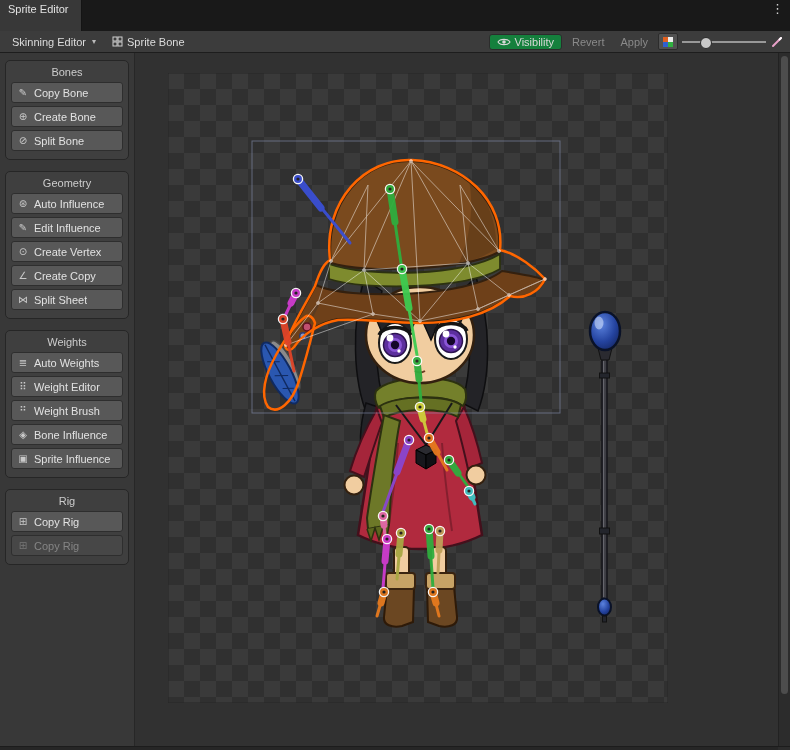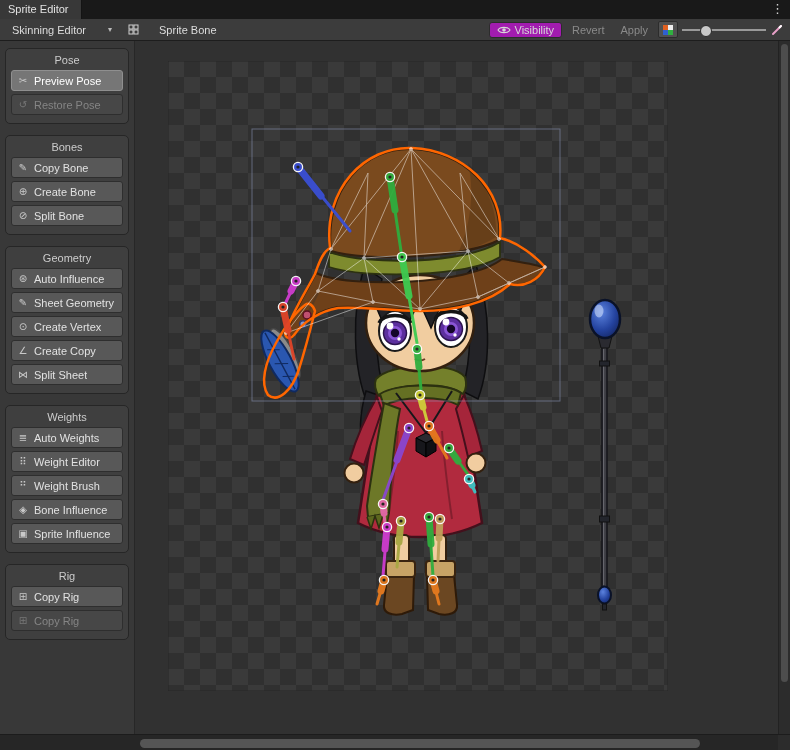--- a/index.html
+++ b/index.html
@@ -1,28 +1,28 @@
 <!DOCTYPE html>
 <html><head>
 <meta charset="utf-8">
 <style>
   html,body{margin:0;padding:0;background:#313131;width:790px;height:750px;overflow:hidden;
     font-family:"Liberation Sans","DejaVu Sans",sans-serif;font-size:11px;color:#d8d8d8;
     -webkit-font-smoothing:antialiased;}
   
-  .tabbar{height:19px;background:#191919;display:flex;align-items:stretch;position:relative;}
+  .tabbar{height:31px;background:#191919;display:flex;align-items:stretch;position:relative;}
   .tab{background:#383838;color:#e2e2e2;padding:3px 12px 0 8px;font-size:11px;border-right:1px solid #141414;}
   .kebab{position:absolute;right:6px;top:1px;color:#cfcfcf;font-size:13px;cursor:pointer;}
   
   .toolbar{height:21px;background:#3c3c3c;border-bottom:1px solid #1d1d1d;display:flex;align-items:center;
     padding:0 6px;gap:4px;}
-  .tb-item{display:flex;align-items:center;gap:20px;padding:2px 6px;border-radius:2px;color:#dddddd;cursor:pointer;}
+  .tb-item{display:flex;align-items:center;gap:4px;padding:2px 6px;border-radius:2px;color:#dddddd;cursor:pointer;}
   .caret{font-size:8px;color:#bbbbbb;margin-left:2px;}
   .spacer{flex:1;}
-  .tb-btn{display:flex;align-items:center;gap:4px;background:#a21caf;border:1px solid #2c2c2c;border-radius:3px;
+  .tb-btn{display:flex;align-items:center;gap:4px;background:#15803d;border:1px solid #2c2c2c;border-radius:3px;
     padding:1px 7px;cursor:pointer;}
   .tb-text-btn{padding:2px 6px;color:#8a8a8a;text-align:center;}
   .grid-btn{width:18px;height:15px;background:#515151;border:1px solid #2c2c2c;border-radius:2px;
     display:flex;align-items:center;justify-content:center;cursor:pointer;}
   .grid2x2{width:10px;height:10px;display:grid;grid-template-columns:5px 5px;grid-template-rows:5px 5px;}
   .slider{width:84px;height:14px;position:relative;cursor:pointer;}
   .slider .track{position:absolute;left:0;right:0;top:6px;height:2px;background:#999;}
   .slider .knob{position:absolute;top:2px;width:10px;height:10px;border-radius:50%;background:#c8c8c8;
     border:1px solid #2a2a2a;}
   
@@ -93,31 +93,20 @@
   <svg width="14" height="14" viewBox="0 0 14 14" style="cursor:pointer">
     <line x1="3" y1="11" x2="11" y2="3" stroke="#e8a0c8" stroke-width="2" stroke-linecap="round"></line>
     <line x1="9.5" y1="4.5" x2="11" y2="3" stroke="#ffffff" stroke-width="2" stroke-linecap="round"></line>
   </svg>
 </div>
 
 <div class="main">
 
   <div class="sidebar">
 
-    <div class="panel">
-      <div class="panel-title">Pose</div>
-      <div class="tool-btn active">
-        <span class="tb-icon">✂</span>
-        <span class="tb-label">Preview Pose</span>
-      </div>
-      <div class="tool-btn disabled">
-        <span class="tb-icon">↺</span>
-        <span class="tb-label">Restore Pose</span>
-      </div>
-    </div>
 
     <div class="panel">
       <div class="panel-title">Bones</div>
       <div class="tool-btn">
         <span class="tb-icon">✎</span>
         <span class="tb-label">Copy Bone</span>
       </div>
       <div class="tool-btn">
         <span class="tb-icon">⊕</span>
         <span class="tb-label">Create Bone</span>
@@ -129,21 +118,21 @@
     </div>
 
     <div class="panel">
       <div class="panel-title">Geometry</div>
       <div class="tool-btn">
         <span class="tb-icon">⊛</span>
         <span class="tb-label">Auto Influence</span>
       </div>
       <div class="tool-btn">
         <span class="tb-icon">✎</span>
-        <span class="tb-label">Sheet Geometry</span>
+        <span class="tb-label">Edit Influence</span>
       </div>
       <div class="tool-btn">
         <span class="tb-icon">⊙</span>
         <span class="tb-label">Create Vertex</span>
       </div>
       <div class="tool-btn">
         <span class="tb-icon">∠</span>
         <span class="tb-label">Create Copy</span>
       </div>
       <div class="tool-btn">

